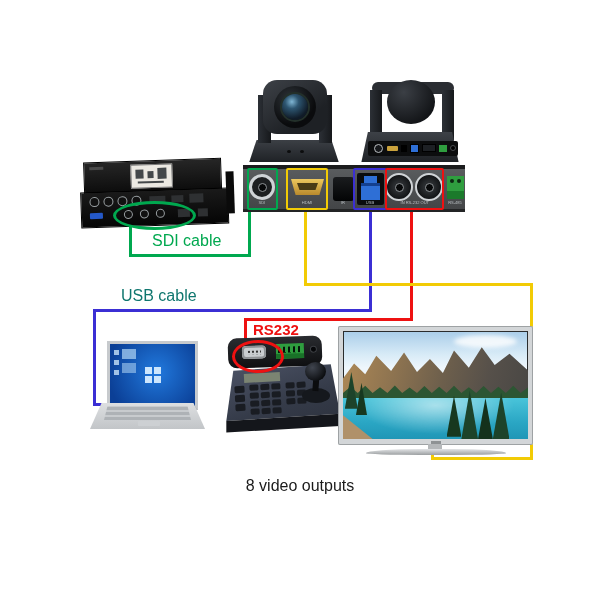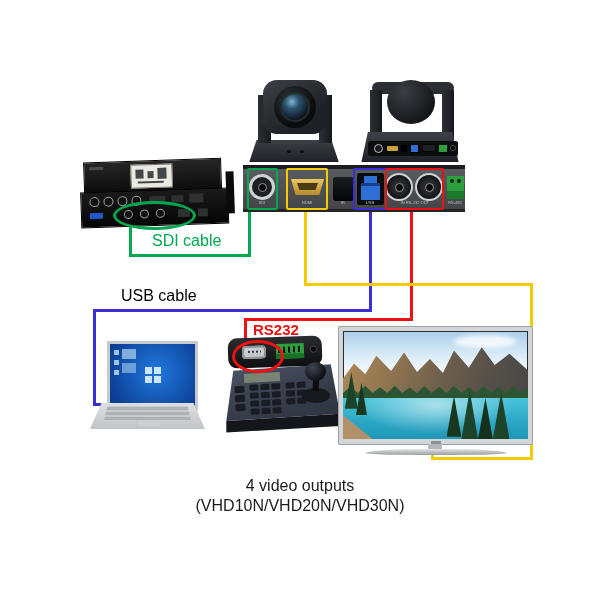--- a/index.html
+++ b/index.html
@@ -8,21 +8,21 @@
   .abs{position:absolute;}
 
   
   .seg{position:absolute;z-index:1;}
   .seg.green{background:#00a84f;}
   .seg.blue{background:#3b2fd4;}
   .seg.red{background:#ee1111;}
   .seg.yellow{background:#f2cb05;}
   .cable-label{position:absolute;z-index:4;font-size:16px;font-weight:500;white-space:nowrap;}
   .lbl-green{color:#00a84f;}
-  .lbl-blue{color:#000000;}
+  .lbl-blue{color:#0f766e;}
   .lbl-red{color:#ee1111;font-weight:600;}
   .lbl-yellow{color:#e8ad12;}
 
   
   .panel{position:absolute;left:243px;top:165px;width:222px;height:47px;z-index:2;
          background:linear-gradient(#595c5e,#434547);border-top:4px solid #1b1c1d;border-bottom:3px solid #232425;box-sizing:border-box;}
   .pbox{position:absolute;z-index:3;box-sizing:border-box;border-radius:2px;}
   .bnc{position:absolute;border-radius:50%;background:#1d1f21;border:3px solid #cfd3d6;box-sizing:border-box;}
   .bnc .pin{position:absolute;left:50%;top:50%;width:9px;height:9px;margin:-4.5px 0 0 -4.5px;border-radius:50%;background:#060708;border:1.5px solid #8f9497;box-sizing:border-box;}
   .port-label{position:absolute;top:200px;width:60px;text-align:center;font-size:9px;color:#b9bfc3;
@@ -315,17 +315,16 @@
       <div class="tree" style="left:73%;top:62%;width:8%;height:38%;background:#14311c;"></div>
       <div class="tree" style="left:81%;top:57%;width:9%;height:43%;background:#1d432a;"></div>
       <div class="m" style="left:0;bottom:0;width:16%;height:22%;background:#b0916a;clip-path:polygon(0 0,100% 100%,0 100%);"></div>
     </div>
     <div class="m" style="left:50%;bottom:1px;width:10px;height:3px;margin-left:-5px;background:#8e9294;"></div>
   </div>
   <div class="tv-neck"></div>
   <div class="tv-base"></div>
 
   <div class="caption">
-    <div>4 video outputs</div>
-    <div>(VHD10N/VHD20N/VHD30N)</div>
+    <div>8 video outputs</div>
   </div>
 
 </div>
 
 </body></html>

